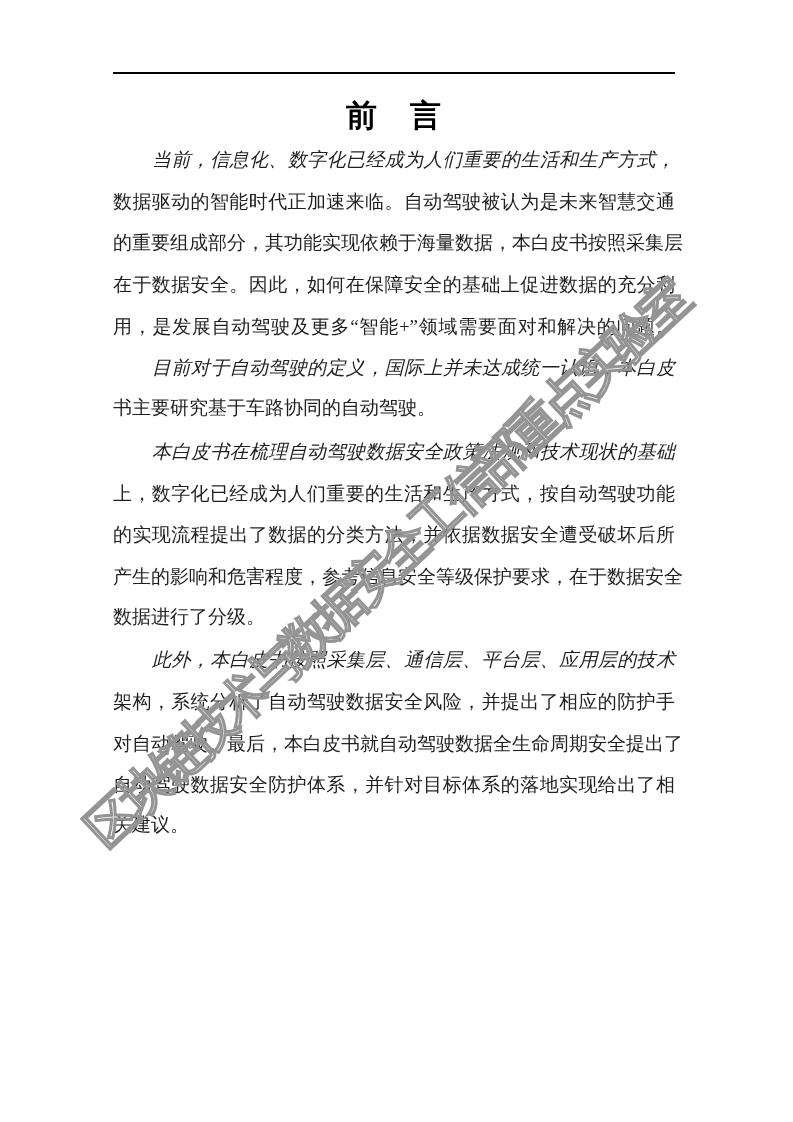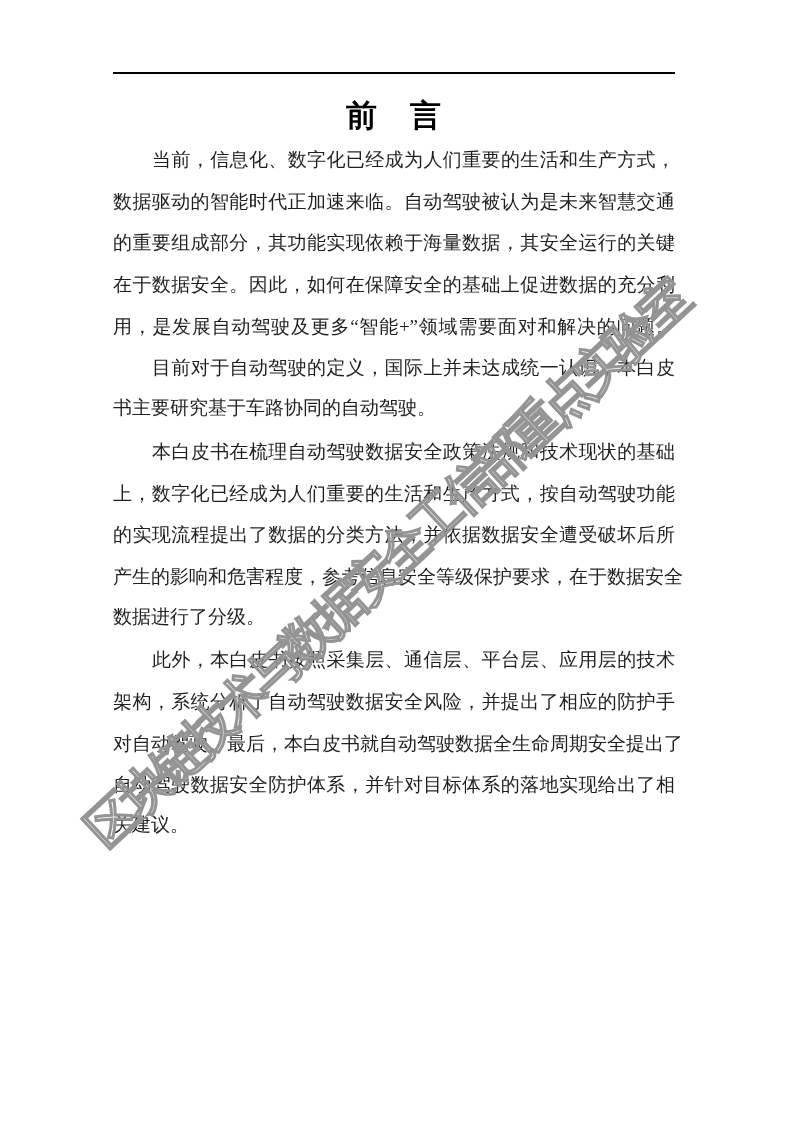--- a/index.html
+++ b/index.html
@@ -50,20 +50,21 @@
     text-justify: inter-character;
     white-space: nowrap;
   }
   .line.noj {
     text-align: left;
     text-align-last: left;
     font-family: Liberation Mono, monospace;
   }
   .line.indent {
     text-indent: 39px;
+    font-style: italic;
   }
   .watermark {
     position: absolute;
     left: 387px;
     top: 565px;
     transform: translate(-50%, -50%) rotate(-43deg);
     white-space: nowrap;
     font-family: "Liberation Sans", sans-serif;
     font-size: 50px;
     font-weight: 600;
@@ -76,21 +77,21 @@
 </style>
 </head>
 <body>
 
 <div class="page">
   <div class="top-rule"></div>
   <div class="doc-title">前　言</div>
   <div class="content" id="content">
       <div class="line indent">当前，信息化、数字化已经成为人们重要的生活和生产方式，</div>
       <div class="line">数据驱动的智能时代正加速来临。自动驾驶被认为是未来智慧交通</div>
-      <div class="line">的重要组成部分，其功能实现依赖于海量数据，其安全运行的关键</div>
+      <div class="line">的重要组成部分，其功能实现依赖于海量数据，本白皮书按照采集层</div>
       <div class="line">在于数据安全。因此，如何在保障安全的基础上促进数据的充分利</div>
       <div class="line">用，是发展自动驾驶及更多“智能+”领域需要面对和解决的问题。</div>
       <div class="line indent">目前对于自动驾驶的定义，国际上并未达成统一认识，本白皮</div>
       <div class="line noj">书主要研究基于车路协同的自动驾驶。</div>
       <div class="line indent">本白皮书在梳理自动驾驶数据安全政策法规和技术现状的基础</div>
       <div class="line">上，数字化已经成为人们重要的生活和生产方式，按自动驾驶功能</div>
       <div class="line">的实现流程提出了数据的分类方法，并依据数据安全遭受破坏后所</div>
       <div class="line">产生的影响和危害程度，参考信息安全等级保护要求，在于数据安全</div>
       <div class="line noj">数据进行了分级。</div>
       <div class="line indent">此外，本白皮书按照采集层、通信层、平台层、应用层的技术</div>

